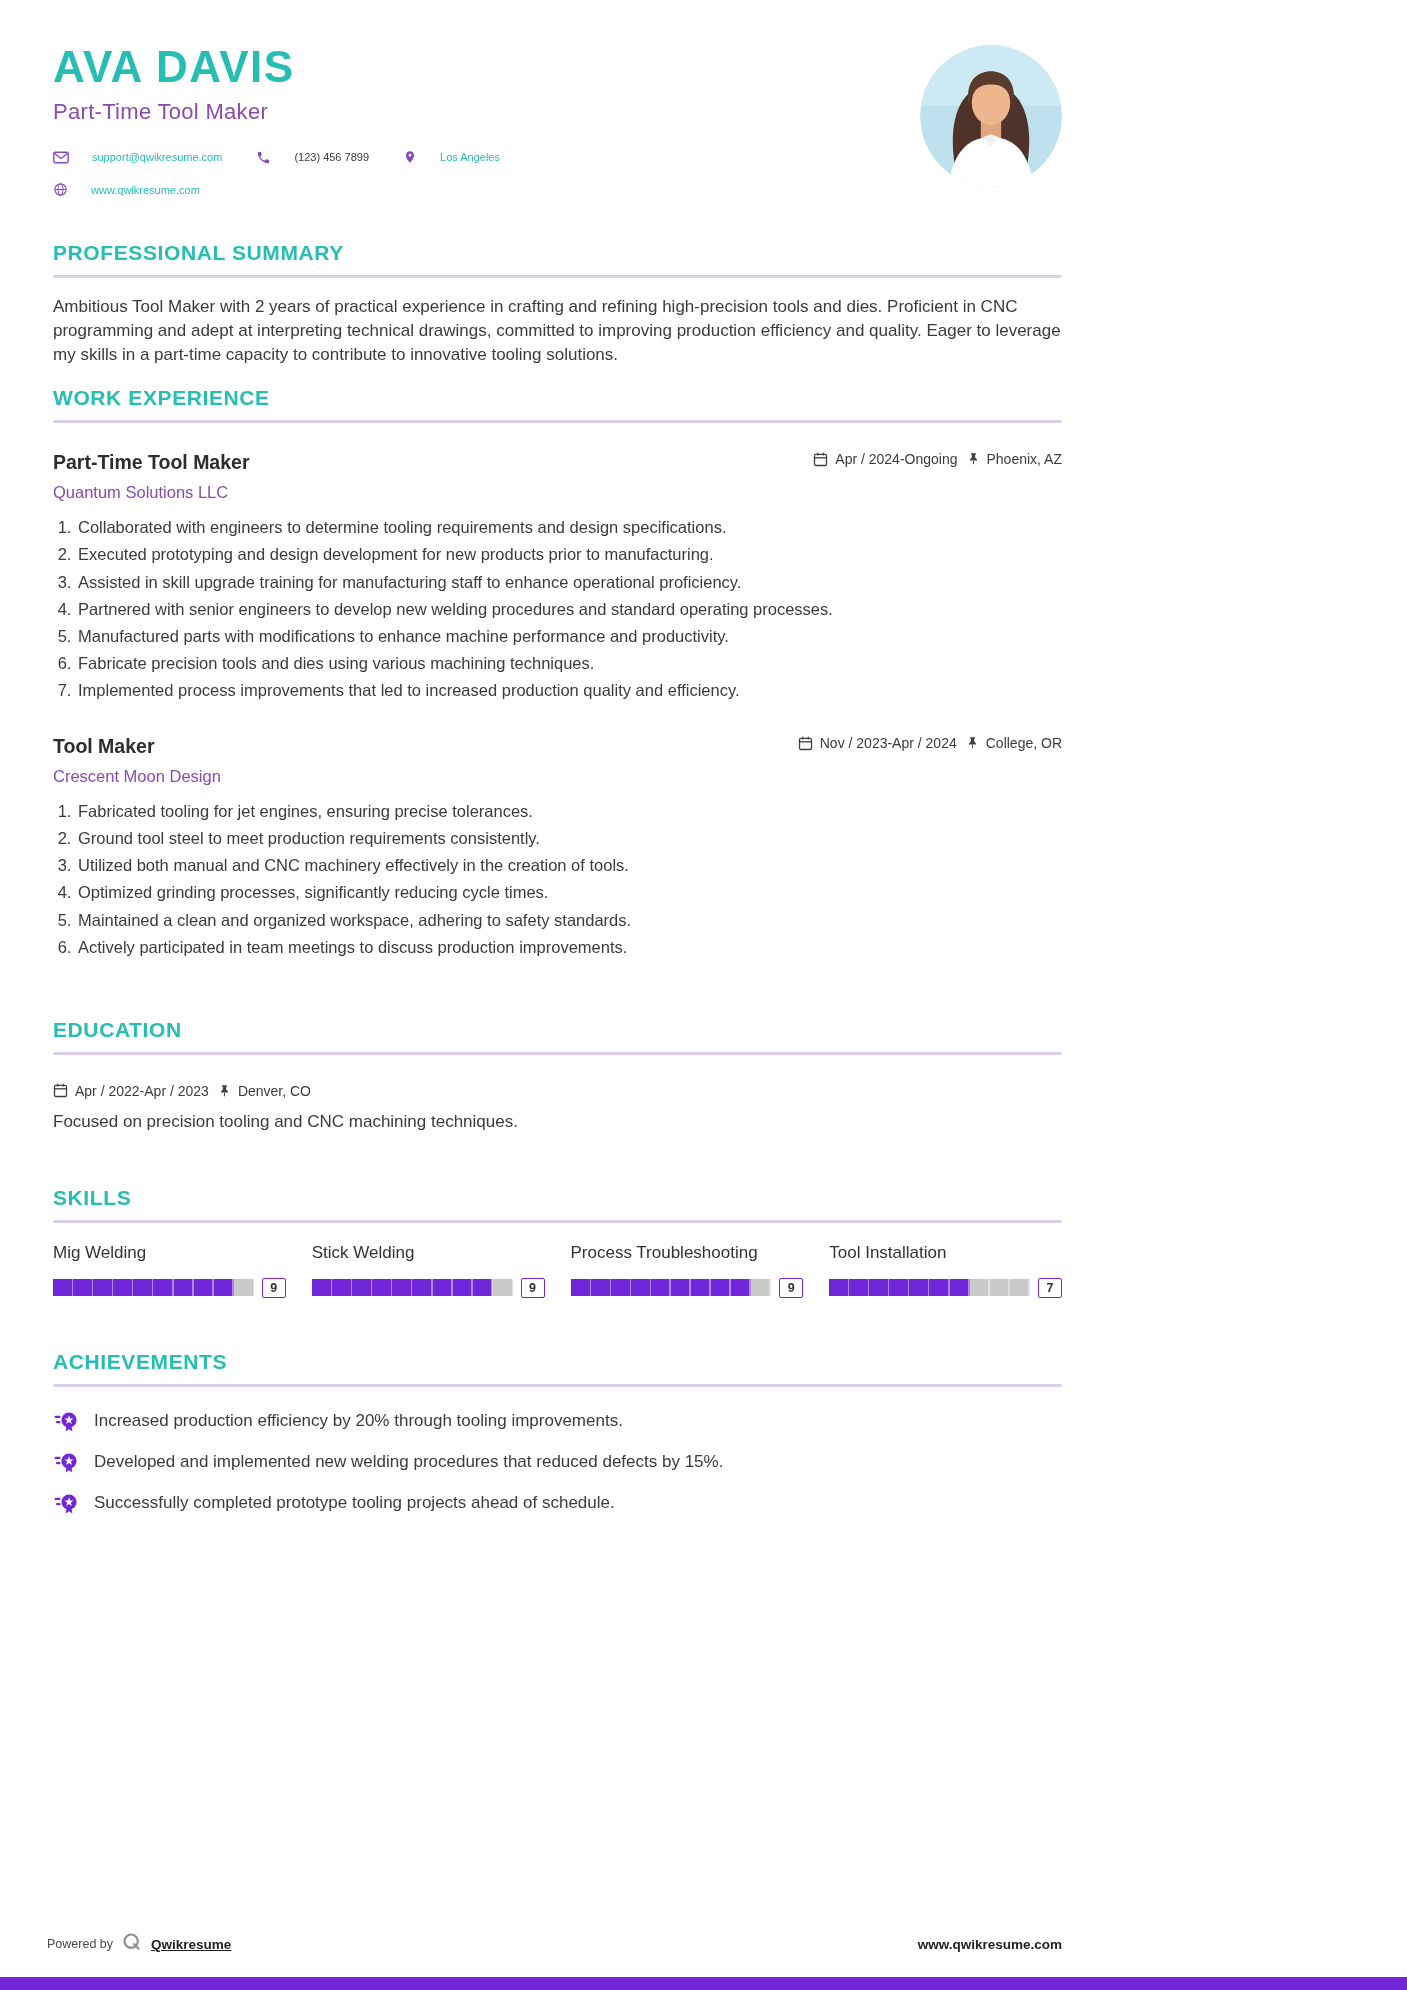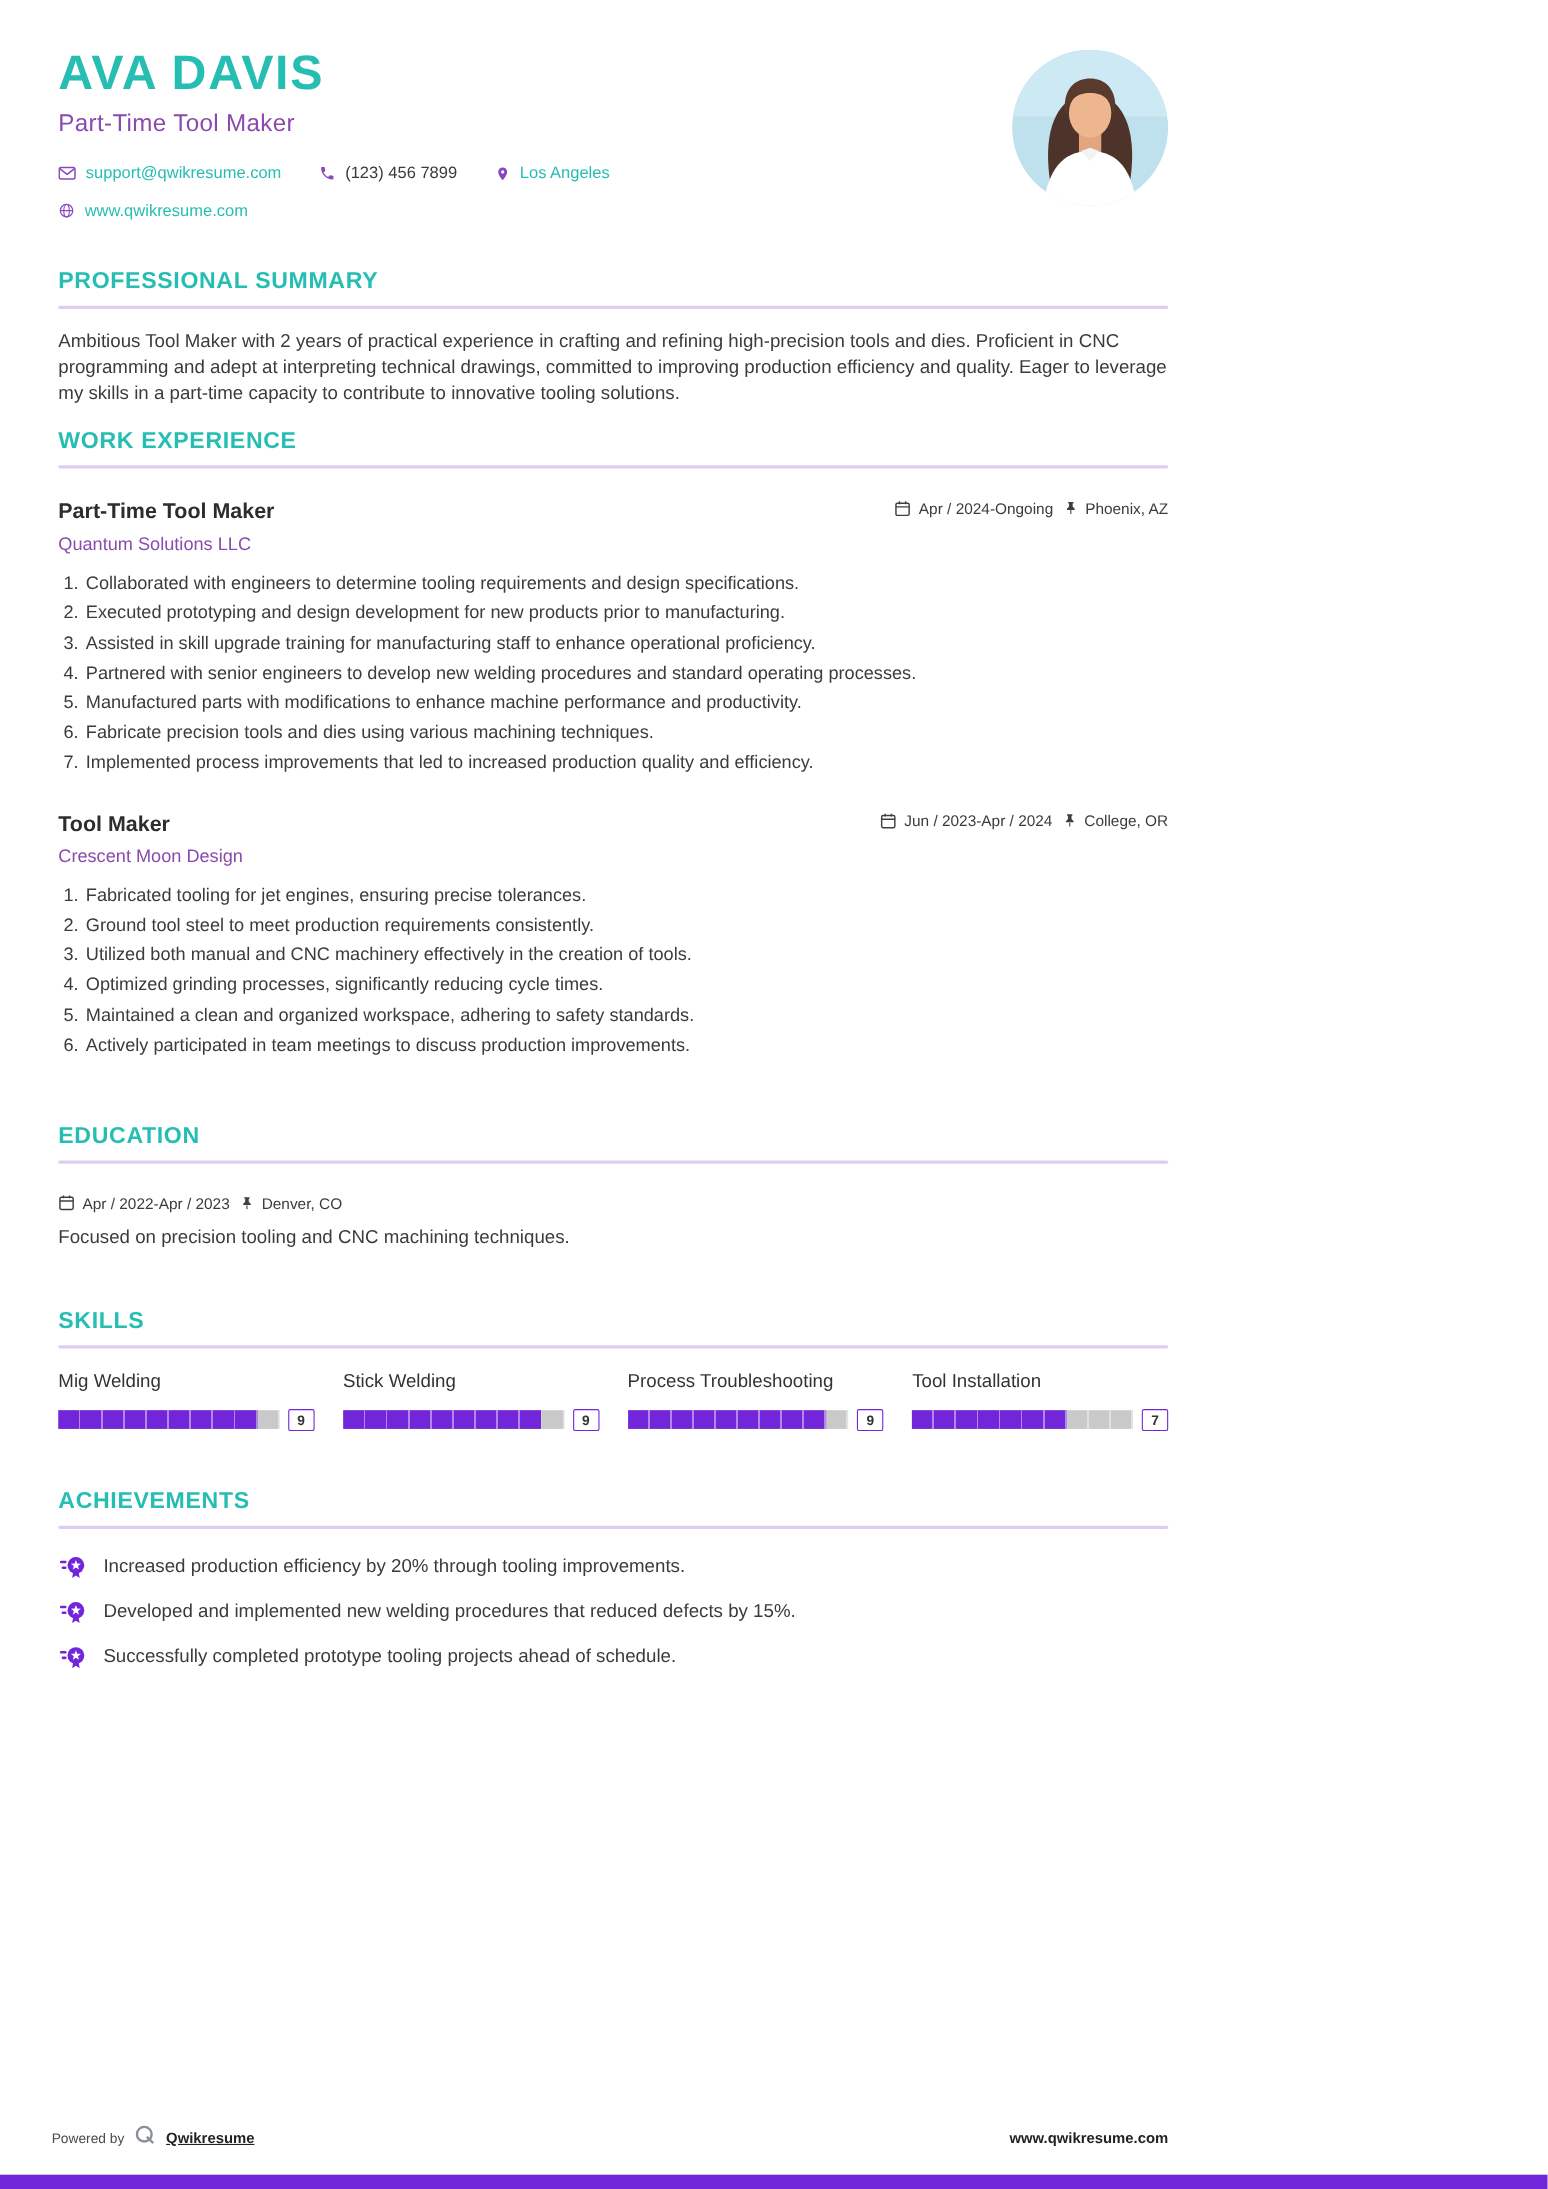--- a/index.html
+++ b/index.html
@@ -13,21 +13,21 @@
   }
   .page { position: relative; width: 1407px; height: 1990px; background: #fff; }
   .content { padding: 42px 345px 0 53px; }
 
   
   .header { display: flex; justify-content: space-between; align-items: flex-start; }
   .candidate-name { font-size: 44px; font-weight: bold; color: #26bdb3; letter-spacing: 1.5px; }
   .candidate-title { font-size: 22px; color: #8a4bac; margin-top: 7px; font-weight: 500; letter-spacing: .3px; }
   .contacts { margin-top: 24px; display: flex; flex-direction: column; gap: 17px; }
   .contact-row { display: flex; align-items: center; gap: 34px; }
-  .contact-item { display: flex; align-items: center; gap: 9px; font-size: 15px; }
+  .contact-item { display: flex; align-items: center; gap: 23px; font-size: 11px; }
   .contact-item svg { display: block; }
   .teal-text { color: #26bdb3; text-decoration: none; }
   .dark-text { color: #3b3b3b; }
   .avatar {
     width: 142px; height: 142px; border-radius: 50%;
     overflow: hidden; flex-shrink: 0; margin-top: 3px;
   }
   .avatar svg { display: block; width: 142px; height: 142px; }
 
   
@@ -220,21 +220,21 @@
           <div class="meta">
             <div class="meta-row">
               <span>
                 <svg width="15" height="15" viewBox="0 0 16 16">
                     <rect x="1.6" y="2.6" width="12.8" height="11.8" rx="1.4" fill="none" stroke="#3f3f3f" stroke-width="1.4"></rect>
                     <line x1="1.6" y1="6.2" x2="14.4" y2="6.2" stroke="#3f3f3f" stroke-width="1.4"></line>
                     <line x1="5" y1="0.8" x2="5" y2="3.6" stroke="#3f3f3f" stroke-width="1.4"></line>
                     <line x1="11" y1="0.8" x2="11" y2="3.6" stroke="#3f3f3f" stroke-width="1.4"></line>
                   </svg>
               </span>
-              <span>Jun / 2023-Apr / 2024</span>
+              <span>Nov / 2023-Apr / 2024</span>
             </div>
             <div class="meta-row">
               <span>
                 <svg width="13" height="14" viewBox="0 0 16 16">
                     <path d="M5 1h6v1.4l-1 .4v3.4l2.3 2.4v1.3H3.7V8.6L6 6.2V2.8l-1-.4z" fill="#3f3f3f"></path>
                     <rect x="7.4" y="10" width="1.2" height="4.6" rx="0.6" fill="#3f3f3f"></rect>
                   </svg>
               </span>
               <span>College, OR</span>
             </div>

